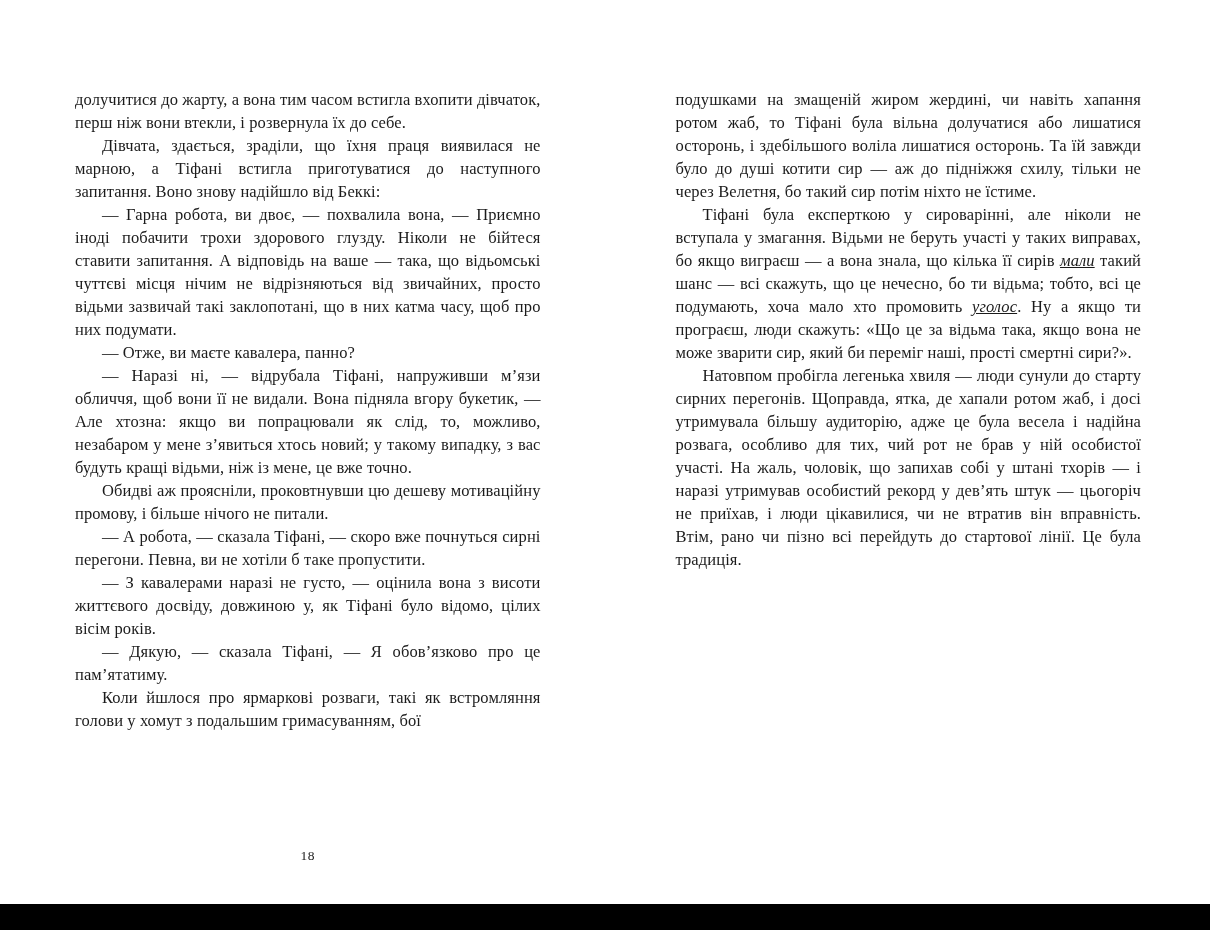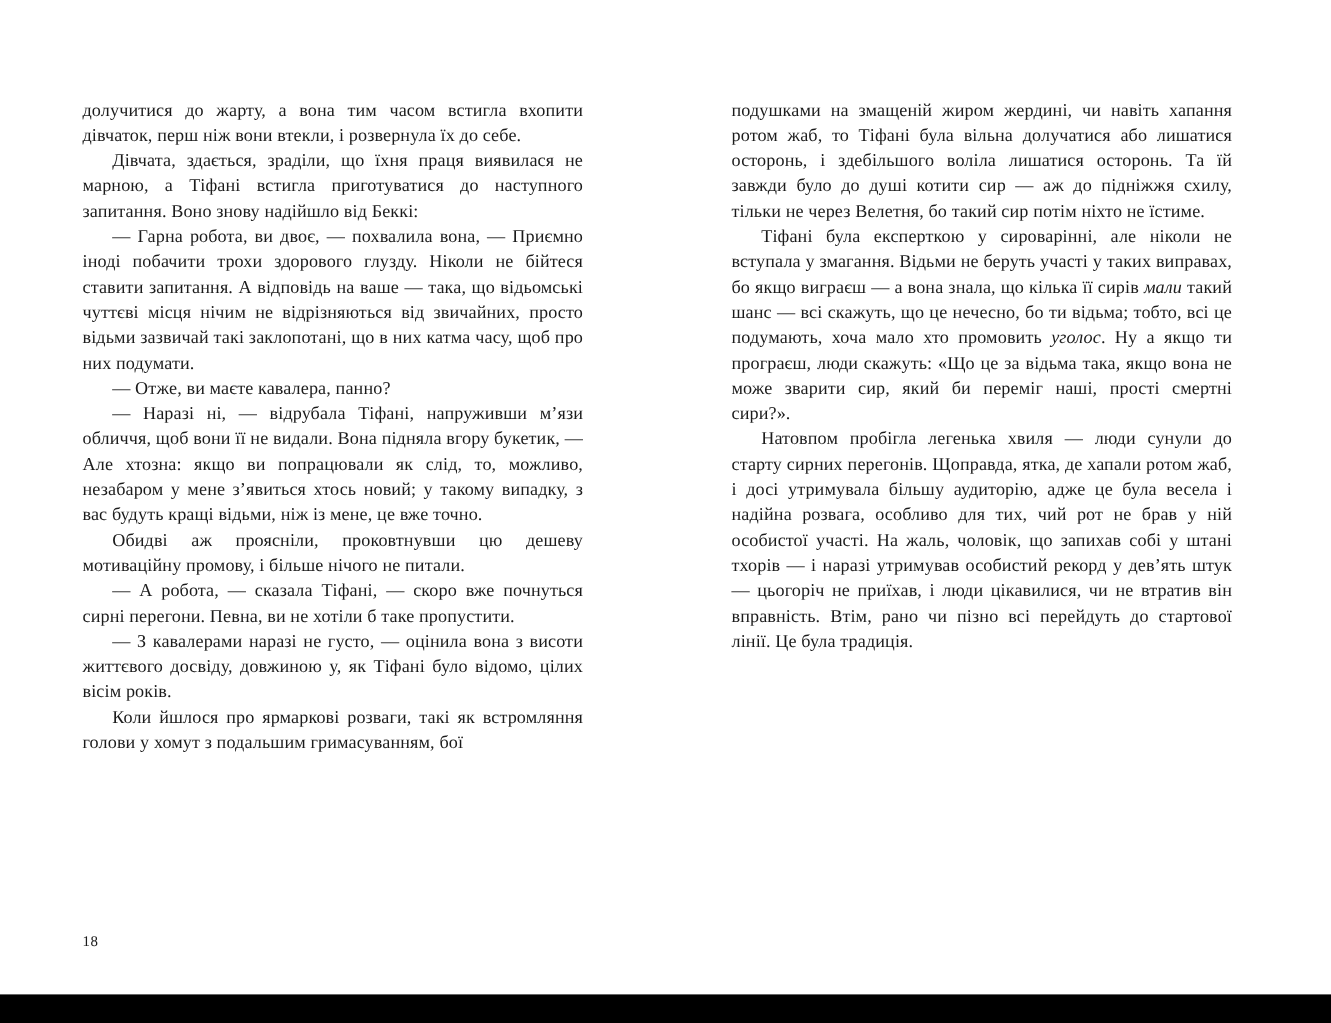--- a/index.html
+++ b/index.html
@@ -9,46 +9,47 @@
     background: #ffffff;
     overflow: hidden;
   }
   body {
     font-family: "Liberation Serif", "DejaVu Serif", serif;
     color: #1b1b1b;
     position: relative;
   }
   .spread {
     display: flex;
-    padding: 88px 90px 0 75px;
+    padding: 88px 69px 0 75px;
     gap: 135px;
   }
   .page {
     width: 466px;
     position: relative;
   }
   .page-text .para {
     font-size: 16.5px;
     line-height: 23px;
     text-align: justify;
     text-indent: 27px;
     letter-spacing: 0.1px;
   }
   .page-text .para.cont {
     text-indent: 0;
   }
   .para em {
     font-style: italic;
+    text-decoration: underline;
   }
   .page-number {
     position: absolute;
     top: 760px;
     left: 0;
     right: 0;
-    text-align: left;
+    text-align: center;
     font-size: 13.5px;
     letter-spacing: 0.5px;
     color: #1b1b1b;
   }
   .bottom-bar {
     position: absolute;
     left: 0;
     bottom: 0;
     width: 100%;
     height: 26px;
@@ -63,20 +64,21 @@
   <section class="page">
     <div class="page-text">
       <p class="para cont">долучитися до жарту, а вона тим часом встигла вхопити дівчаток, перш ніж вони втекли, і розвернула їх до себе.</p>
       <p class="para">Дівчата, здається, зраділи, що їхня праця виявилася не марною, а Тіфані встигла приготуватися до наступного запитання. Воно знову надійшло від Беккі:</p>
       <p class="para">— Гарна робота, ви двоє, — похвалила вона, — Приємно іноді побачити трохи здорового глузду. Ніколи не бійтеся ставити запитання. А відповідь на ваше — така, що відьомські чуттєві місця нічим не відрізняються від звичайних, просто відьми зазвичай такі заклопотані, що в них катма часу, щоб про них подумати.</p>
       <p class="para">— Отже, ви маєте кавалера, панно?</p>
       <p class="para">— Наразі ні, — відрубала Тіфані, напруживши м’язи обличчя, щоб вони її не видали. Вона підняла вгору букетик, — Але хтозна: якщо ви попрацювали як слід, то, можливо, незабаром у мене з’явиться хтось новий; у такому випадку, з вас будуть кращі відьми, ніж із мене, це вже точно.</p>
       <p class="para">Обидві аж проясніли, проковтнувши цю дешеву мотиваційну промову, і більше нічого не питали.</p>
       <p class="para">— А робота, — сказала Тіфані, — скоро вже почнуться сирні перегони. Певна, ви не хотіли б таке пропустити.</p>
       <p class="para">— З кавалерами наразі не густо, — оцінила вона з висоти життєвого досвіду, довжиною у, як Тіфані було відомо, цілих вісім років.</p>
+      <p class="para">— Дякую, — сказала Тіфані, — Я обов’язково про це пам’ятатиму.</p>
       <p class="para">Коли йшлося про ярмаркові розваги, такі як встромляння голови у хомут з подальшим гримасуванням, бої</p>
     </div>
     <div class="page-number">18</div>
   </section>
 
   <section class="page">
     <div class="page-text">
       <p class="para cont">подушками на змащеній жиром жердині, чи навіть хапання ротом жаб, то Тіфані була вільна долучатися або лишатися осторонь, і здебільшого воліла лишатися осторонь. Та їй завжди було до душі котити сир — аж до підніжжя схилу, тільки не через Велетня, бо такий сир потім ніхто не їстиме.</p>
       <p class="para"><span>Тіфані була експерткою у сироварінні, але ніколи не вступала у змагання. Відьми не беруть участі у таких виправах, бо якщо виграєш — а вона знала, що кілька її сирів </span><em>мали</em><span> такий шанс — всі скажуть, що це нечесно, бо ти відьма; тобто, всі це подумають, хоча мало хто промовить </span><em>уголос</em><span>. Ну а якщо ти програєш, люди скажуть: «Що це за відьма така, якщо вона не може зварити сир, який би переміг наші, прості смертні сири?».</span></p>
       <p class="para">Натовпом пробігла легенька хвиля — люди сунули до старту сирних перегонів. Щоправда, ятка, де хапали ротом жаб, і досі утримувала більшу аудиторію, адже це була весела і надійна розвага, особливо для тих, чий рот не брав у ній особистої участі. На жаль, чоловік, що запихав собі у штані тхорів — і наразі утримував особистий рекорд у дев’ять штук — цьогоріч не приїхав, і люди цікавилися, чи не втратив він вправність. Втім, рано чи пізно всі перейдуть до стартової лінії. Це була традиція.</p>

